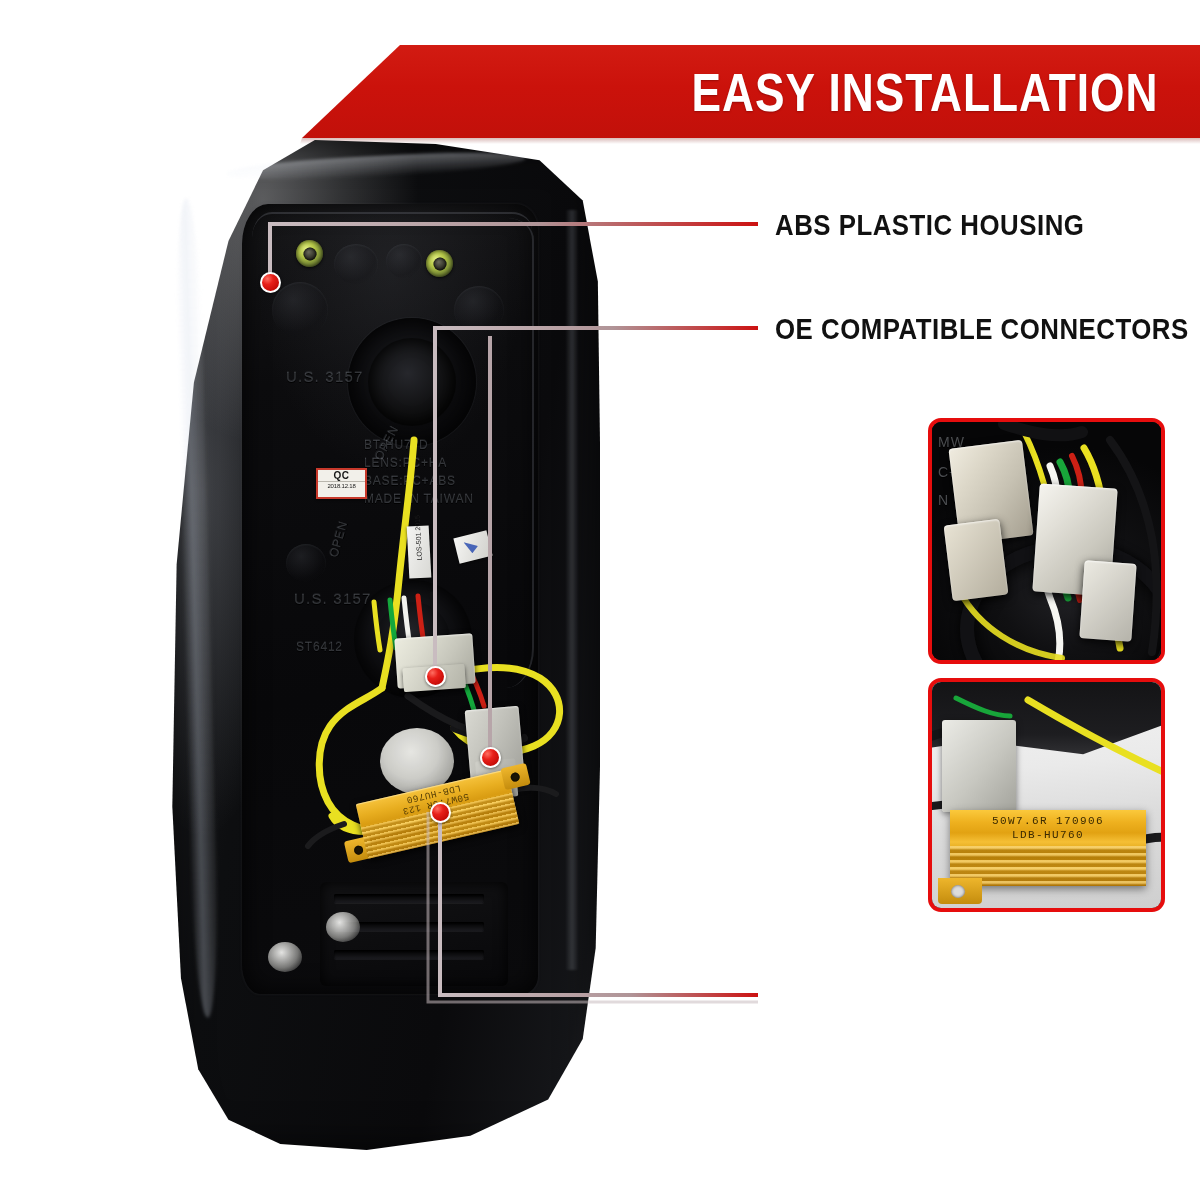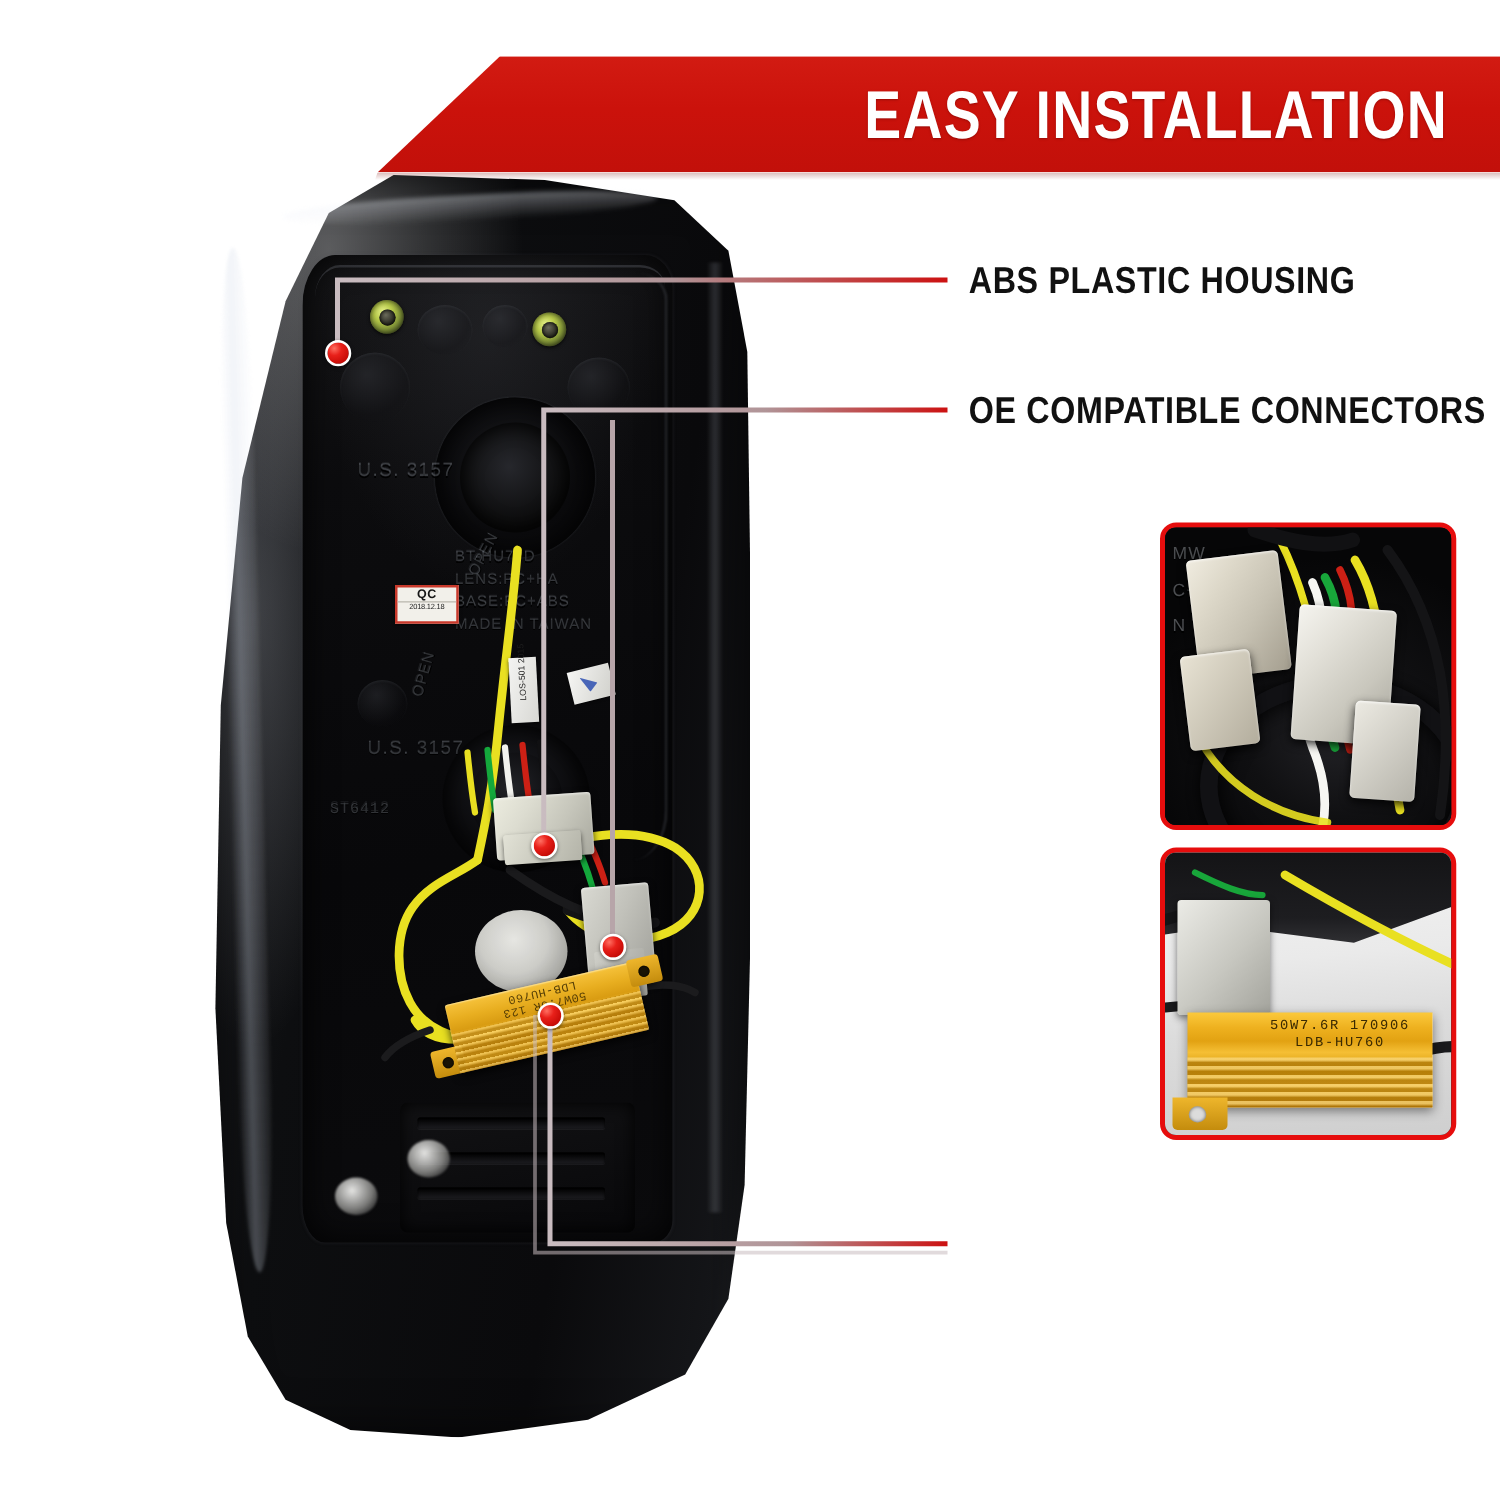--- a/index.html
+++ b/index.html
@@ -541,21 +541,20 @@
   .dr-text {
     position: absolute;
     left: 0; top: 4px;
     width: 100%;
     text-align: center;
     font-family: "Liberation Mono", monospace;
     font-size: 11px;
     line-height: 14px;
     color: #3b2a02;
     letter-spacing: 1.4px;
-    margin-left: 24px;
   }
   .dr-tab {
     position: absolute;
     left: 6px; top: 196px;
     width: 44px; height: 26px;
     background: linear-gradient(180deg,#eeb62c,#c48c0d);
     border-radius: 0 0 4px 4px;
   }
   .dr-tab::after {
     content:"";
@@ -610,21 +609,21 @@
     <div class="screw screw2"></div>
 
     <div class="molded" style="left:118px; top:228px;">U.S. 3157</div>
     <div class="molded" style="left:126px; top:450px;">U.S. 3157</div>
     <div class="molded molded-small" style="left:200px; top:296px; transform:rotate(-62deg);">OPEN</div>
     <div class="molded molded-small" style="left:152px; top:392px; transform:rotate(-74deg);">OPEN</div>
     <div class="molded molded-small" style="left:196px; top:298px;">BT-HU7?D</div>
     <div class="molded molded-small" style="left:196px; top:316px;">LENS:PC+HA</div>
     <div class="molded molded-small" style="left:196px; top:334px;">BASE:PC+ABS</div>
     <div class="molded molded-small" style="left:196px; top:352px;">MADE IN TAIWAN</div>
-    <div class="molded molded-small" style="left:96px; top:500px;font-family:Liberation Mono, monospace;">ST6412</div>
+    <div class="molded molded-small" style="left:128px; top:500px;">ST6412</div>
 
     <div class="qc-sticker">
       <span class="qc-label">QC</span>
       <span class="qc-date">2018.12.18</span>
     </div>
 
     <svg class="wire-svg" width="432" height="1010" viewBox="0 0 432 1010">
 
       <path d="M246,300 C243,340 236,390 231,440 C226,492 220,520 214,548" stroke="#e9e021" stroke-width="7" fill="none" stroke-linecap="round"></path>
       <path d="M214,548 C198,560 176,566 162,586 C148,606 148,640 160,662 C172,684 196,692 214,690" stroke="#e9e021" stroke-width="7" fill="none" stroke-linecap="round"></path>

